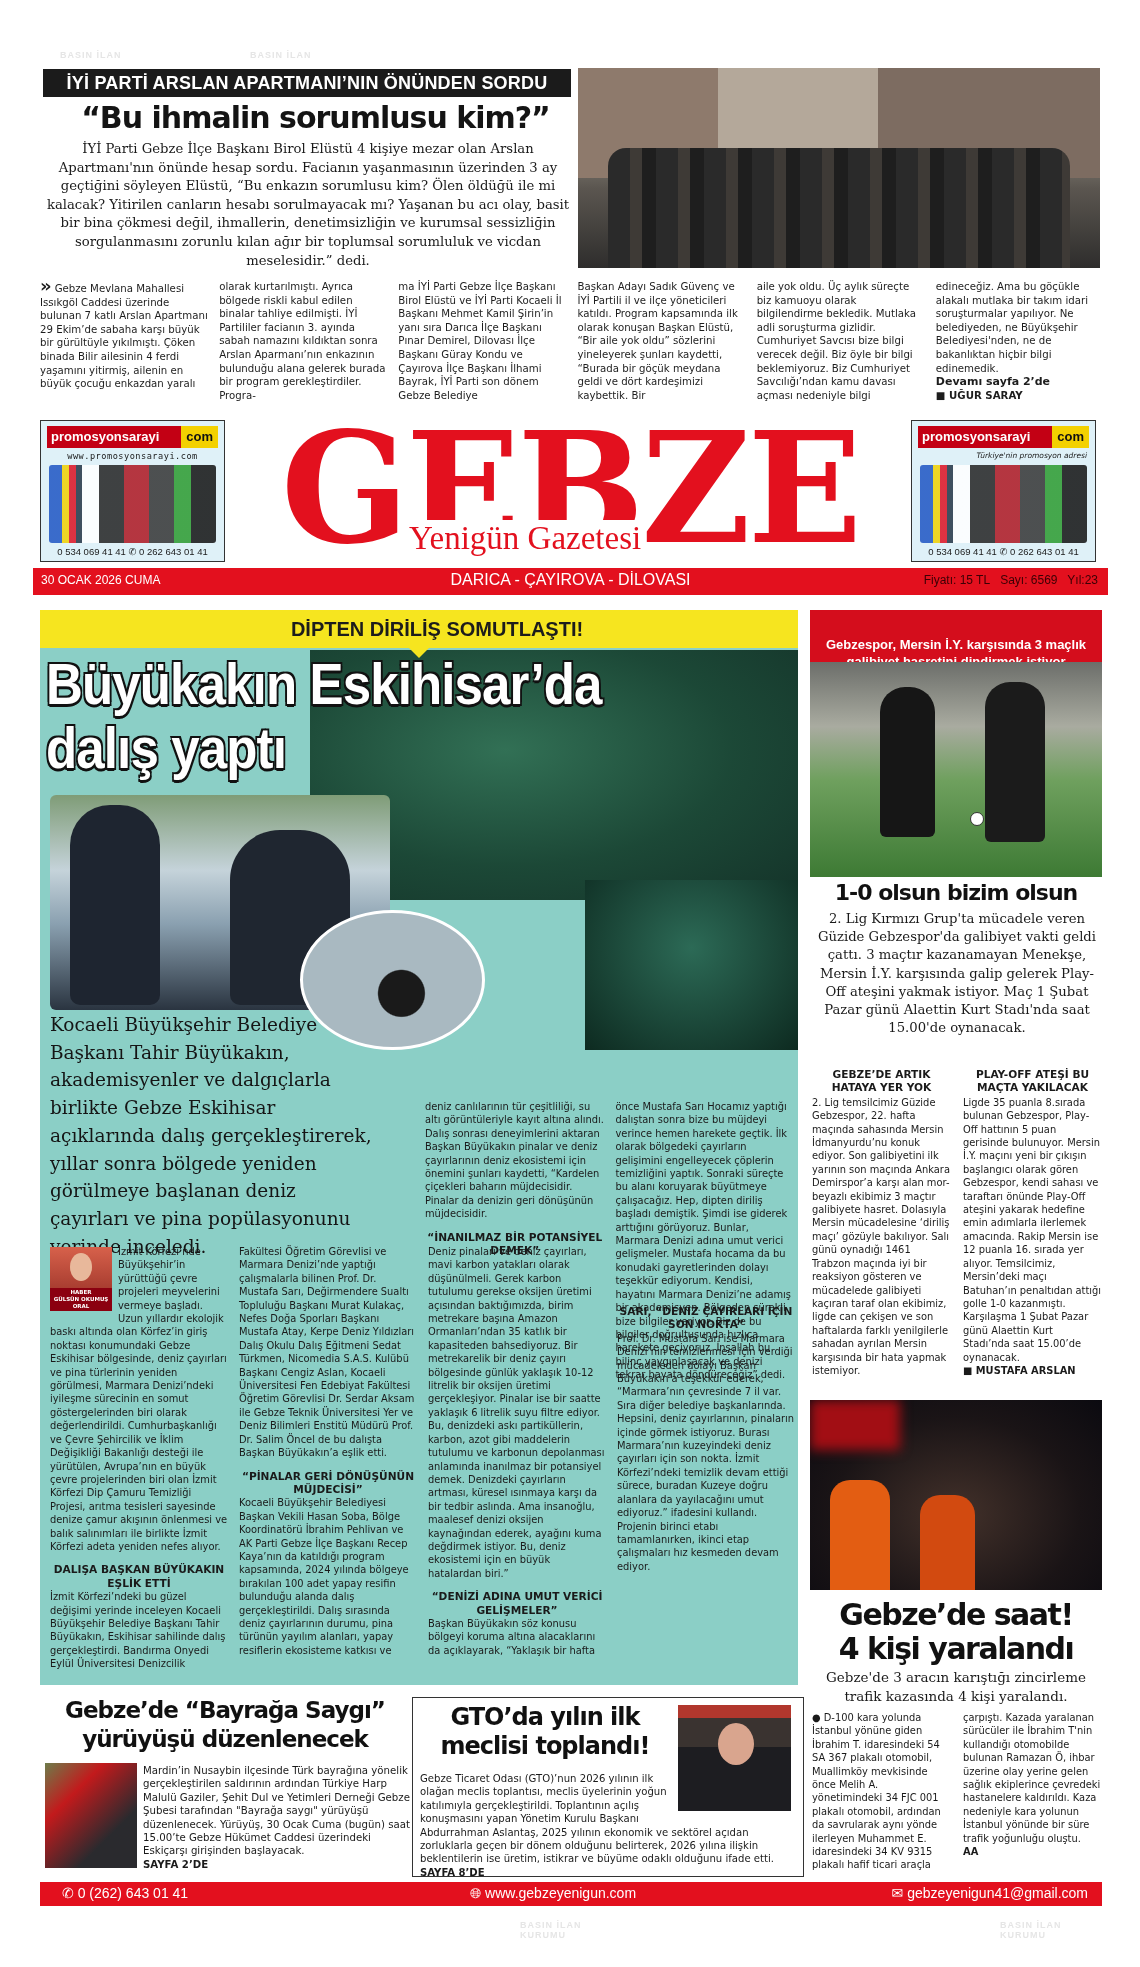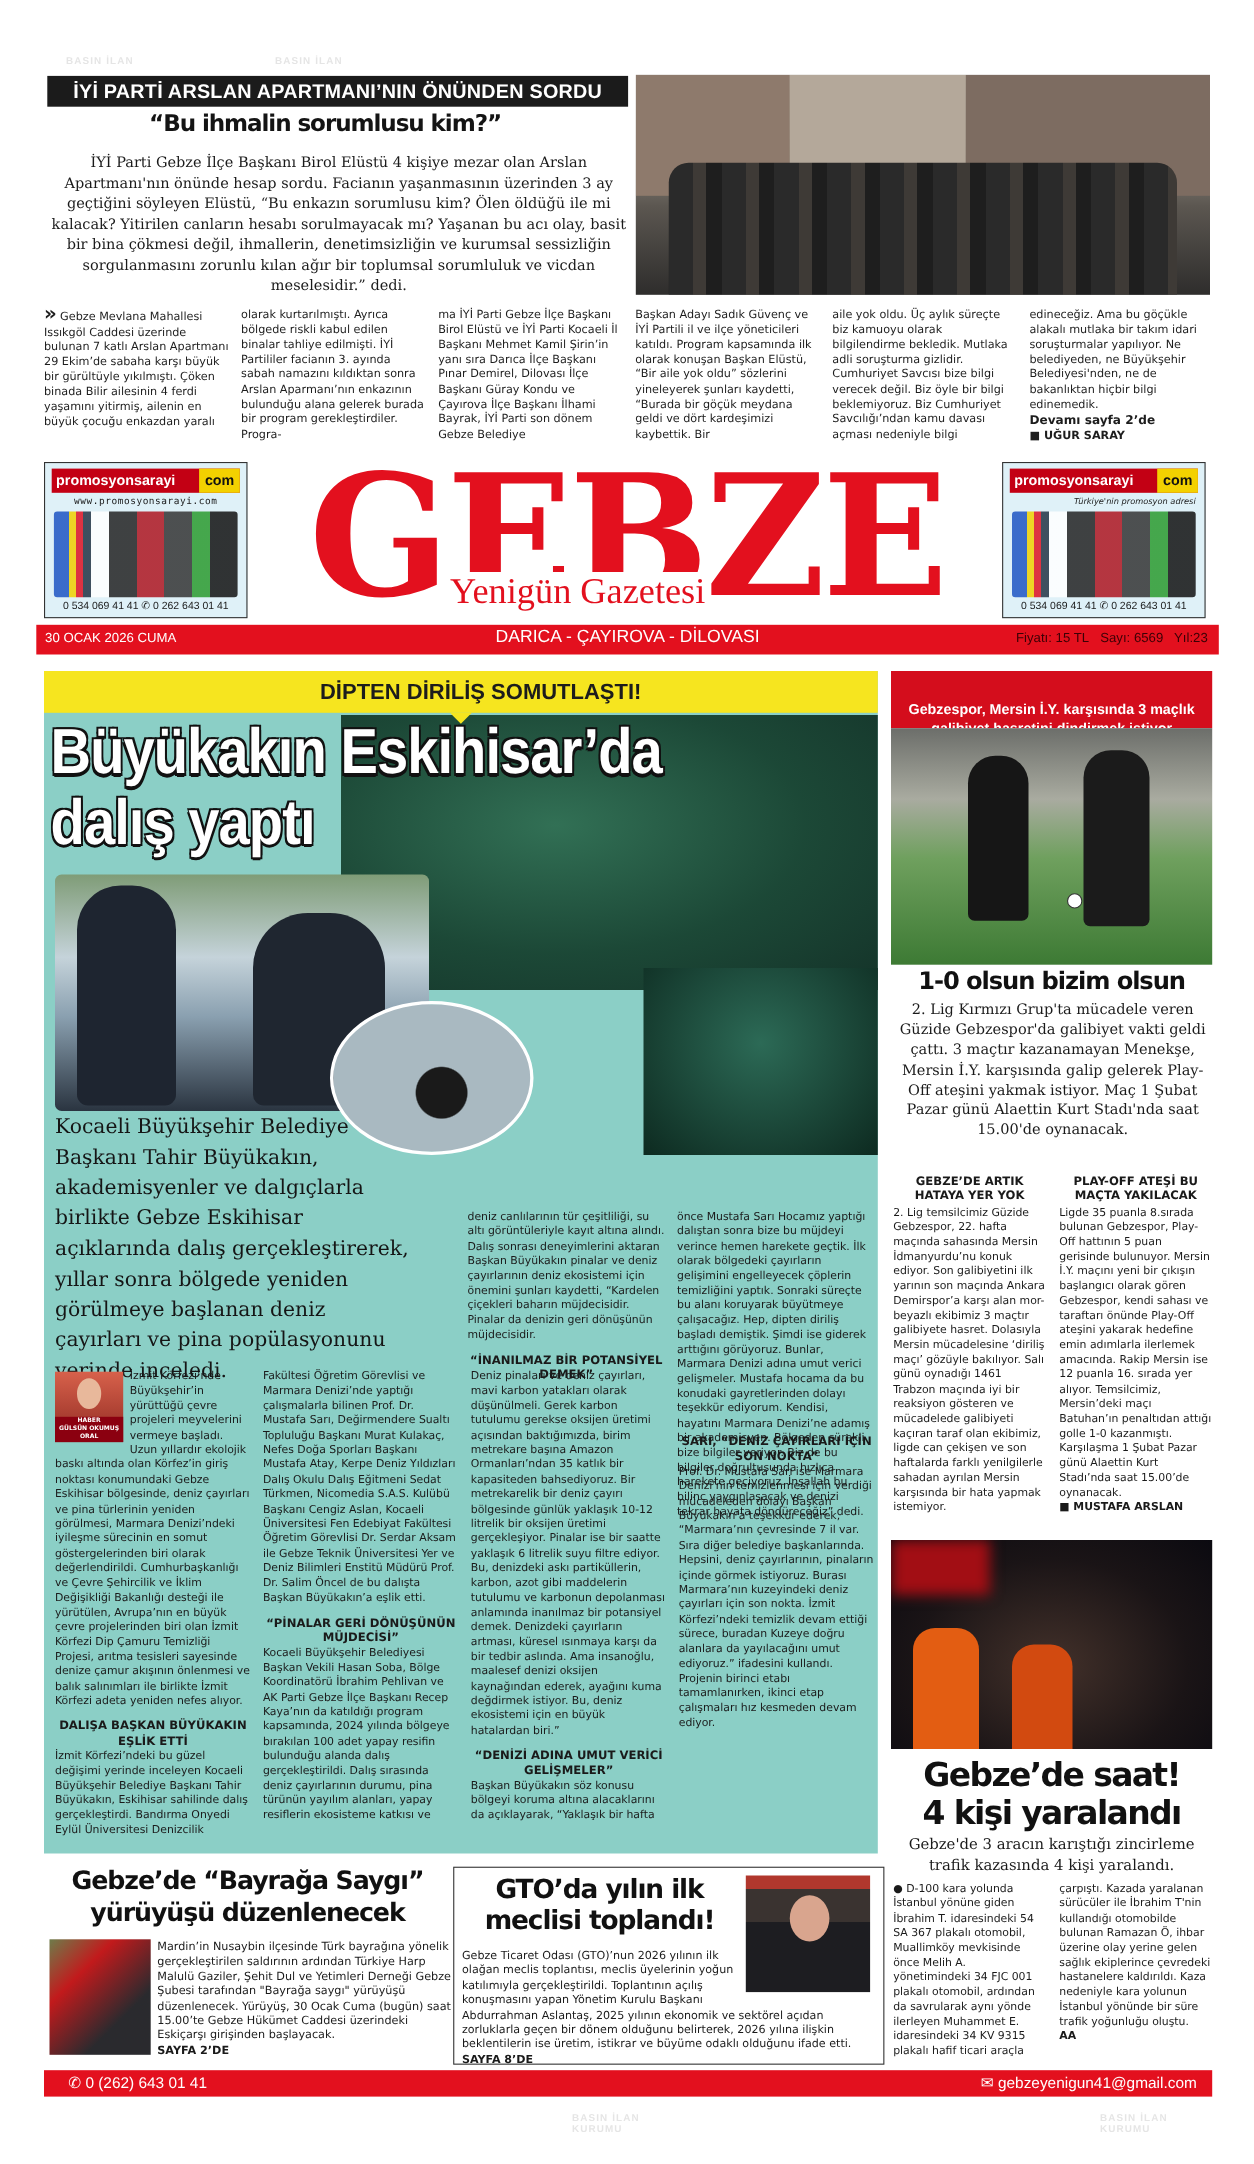--- a/index.html
+++ b/index.html
@@ -3,22 +3,22 @@
 <meta charset="utf-8">
 <style>
   * { box-sizing: border-box; margin: 0; padding: 0; }
   html, body { width: 1140px; height: 1967px; background: #ffffff; overflow: hidden; }
   body { position: relative; font-family: "DejaVu Sans", sans-serif; color: #1a1a1a; }
   .abs { position: absolute; }
 
   
   .kicker-bar { left: 43px; top: 69px; width: 528px; height: 28px; background: #1b1b1b; color: #fff;
     font-family: "Liberation Sans", sans-serif; font-weight: 700; font-size: 18px; text-align: center; line-height: 28px; letter-spacing: 0.2px; }
-  .top-headline { left: 28px; top: 100px; width: 535px; text-align: center; font-family: "DejaVu Sans", sans-serif;
-    font-weight: 900; font-size: 21px; color: #141414; letter-spacing: -1px; }
+  .top-headline { left: 48px; top: 100px; width: 535px; text-align: center; font-family: "DejaVu Sans", sans-serif;
+    font-weight: 900; font-size: 30px; color: #141414; letter-spacing: -1px; }
   .top-lead { left: 38px; top: 140px; width: 540px; text-align: center; font-family: "DejaVu Serif", serif; font-size: 13.2px; line-height: 18.6px; color: #1a1a1a; }
   .top-photo { left: 578px; top: 68px; width: 522px; height: 200px; overflow: hidden;
     background: linear-gradient(180deg, #b9b6ae 0%, #8f8a80 35%, #5b5650 60%, #2e2d2c 100%); }
   .top-photo .bldg { position: absolute; top: 0; height: 110px; background: #9c8a7c; }
   .top-photo .people { position: absolute; left: 30px; right: 30px; top: 80px; height: 120px;
     background: repeating-linear-gradient(90deg, #2a2a2a 0 22px, #3e3a36 22px 34px, #1e1e1e 34px 48px); border-radius: 18px 18px 0 0; }
   .top-cols { left: 40px; top: 280px; width: 1065px; height: 112px; display: grid; grid-template-columns: repeat(6, 1fr); column-gap: 10px; }
   .col-text { font-family: "DejaVu Sans", sans-serif; font-size: 10.2px; line-height: 13.6px; color: #1d1d1d; }
   .col-text .em { font-weight: 700; }
   .chev { font-weight: 900; font-size: 18px; line-height: 12px; margin-right: 3px; }
@@ -96,21 +96,21 @@
   .flag-text { left: 143px; top: 1764px; width: 270px; font-size: 10.2px; line-height: 13.4px; }
   .gto-box { left: 412px; top: 1697px; width: 392px; height: 180px; border: 1px solid #333; }
   .gto-headline { left: 420px; top: 1703px; width: 250px; text-align: center; font-family: "DejaVu Sans", sans-serif; font-weight: 900; font-size: 24px; line-height: 29px; letter-spacing: -1px; color: #111; }
   .gto-photo { left: 678px; top: 1705px; width: 113px; height: 106px; background: linear-gradient(180deg, #b1372d 0 12%, #3a3330 12% 40%, #1d1d21 40% 100%); }
   .gto-photo .face { position: absolute; left: 40px; top: 18px; width: 36px; height: 42px; border-radius: 50%; background: #d9a58e; }
   .gto-text { left: 420px; top: 1772px; width: 380px; font-size: 10.1px; line-height: 13.4px; }
   .gto-text .narrow { display: block; width: 250px; }
 
   .footer-bar { left: 40px; top: 1882px; width: 1062px; height: 24px; background: #e3101e; color: #fff; font-family: "Liberation Sans", sans-serif; font-size: 14px; }
   .footer-bar .f-phone { position: absolute; left: 22px; top: 3px; }
-  .footer-bar .f-web { position: absolute; left: 430px; top: 3px; margin-top: 21px; }
+  .footer-bar .f-web { position: absolute; left: 430px; top: 3px; }
   .footer-bar .f-mail { position: absolute; right: 14px; top: 3px; }
 
   .wm { position: absolute; font-family: "Liberation Sans", sans-serif; font-weight: 700; font-size: 9px; color: rgba(180,180,180,0.35); letter-spacing: 1px; pointer-events: none; }
 </style>
 </head>
 <body>
 
 <div class="abs kicker-bar">İYİ PARTİ ARSLAN APARTMANI’NIN ÖNÜNDEN SORDU</div>
 <div class="abs top-headline">“Bu ihmalin sorumlusu kim?”</div>
 <div class="abs top-lead">İYİ Parti Gebze İlçe Başkanı Birol Elüstü 4 kişiye mezar olan Arslan Apartmanı'nın önünde hesap sordu. Facianın yaşanmasının üzerinden 3 ay geçtiğini söyleyen Elüstü, “Bu enkazın sorumlusu kim? Ölen öldüğü ile mi kalacak? Yitirilen canların hesabı sorulmayacak mı? Yaşanan bu acı olay, basit bir bina çökmesi değil, ihmallerin, denetimsizliğin ve kurumsal sessizliğin sorgulanmasını zorunlu kılan ağır bir toplumsal sorumluluk ve vicdan meselesidir.” dedi.</div>

